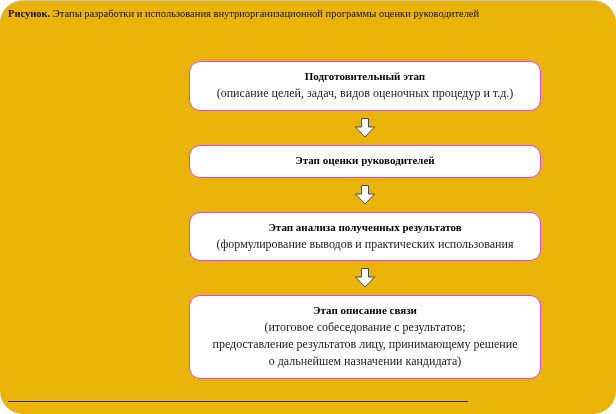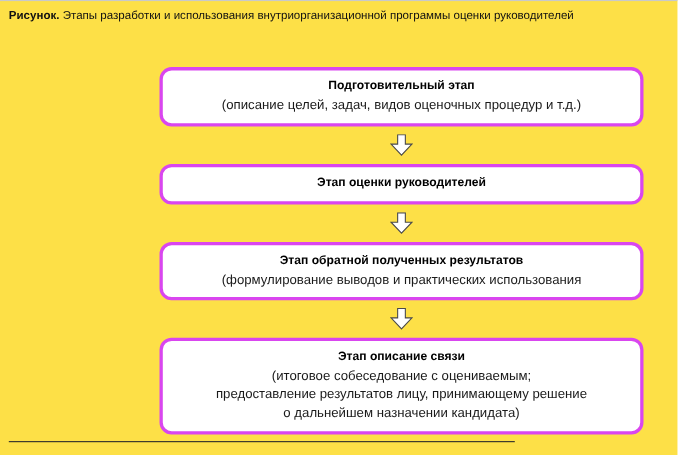--- a/index.html
+++ b/index.html
@@ -1,25 +1,26 @@
 <!DOCTYPE html>
 <html><head>
 <meta charset="utf-8">
 <style>
   * { margin: 0; padding: 0; box-sizing: border-box; }
   html, body { background: #ffffff; }
   .page {
     position: relative;
     width: 616px;
     height: 414px;
-    background: #fde047;
-    font-family: Liberation Sans, sans-serif;
+    background: #eab308;
+    font-family: Liberation Serif, serif;
     color: #1a1a1a;
     overflow: hidden;
     border-top: 1px solid #c9c9c9;
+    border-radius: 23px;
   }
   .caption {
     position: absolute;
     left: 8px;
     top: 7px;
     font-size: 10.5px;
     white-space: nowrap;
     overflow: hidden;
     width: 604px;
     color: #111;
@@ -28,22 +29,22 @@
   .flow {
     position: absolute;
     left: 145px;
     top: 60px;
     width: 440px;
     display: flex;
     flex-direction: column;
     align-items: center;
   }
   .step-box {
-    width: 440px;
-    border: 3px solid #d946ef;
+    width: 352px;
+    border: 1px solid #d946ef;
     border-radius: 11px;
     background: #ffffff;
     text-align: center;
     padding: 7px 14px 8px 14px;
   }
   .step-title {
     font-weight: bold;
     font-size: 11px;
     line-height: 1.45;
     color: #000;
@@ -95,33 +96,33 @@
       <div class="step-title">Этап оценки руководителей</div>
     </div>
 
     <div class="arrow-wrap">
       <svg width="22" height="20" viewBox="0 0 22 20">
         <path d="M7.5 0.5 L14.5 0.5 L14.5 9 L20.5 9 L11 19 L1.5 9 L7.5 9 Z" fill="#ffffff" stroke="#4a4a4a" stroke-width="1"></path>
       </svg>
     </div>
 
     <div class="step-box">
-      <div class="step-title">Этап обратной полученных результатов</div>
+      <div class="step-title">Этап анализа полученных результатов</div>
       <div class="step-line">(формулирование выводов и практических использования</div>
     </div>
 
     <div class="arrow-wrap">
       <svg width="22" height="20" viewBox="0 0 22 20">
         <path d="M7.5 0.5 L14.5 0.5 L14.5 9 L20.5 9 L11 19 L1.5 9 L7.5 9 Z" fill="#ffffff" stroke="#4a4a4a" stroke-width="1"></path>
       </svg>
     </div>
 
     <div class="step-box">
       <div class="step-title">Этап описание связи</div>
-      <div class="step-line">(итоговое собеседование с оцениваемым;</div>
+      <div class="step-line">(итоговое собеседование с результатов;</div>
       <div class="step-line">предоставление результатов лицу, принимающему решение</div>
       <div class="step-line">о дальнейшем назначении кандидата)</div>
     </div>
 
   </div>
 
   <div class="bottom-rule"></div>
 
 </div>
 

